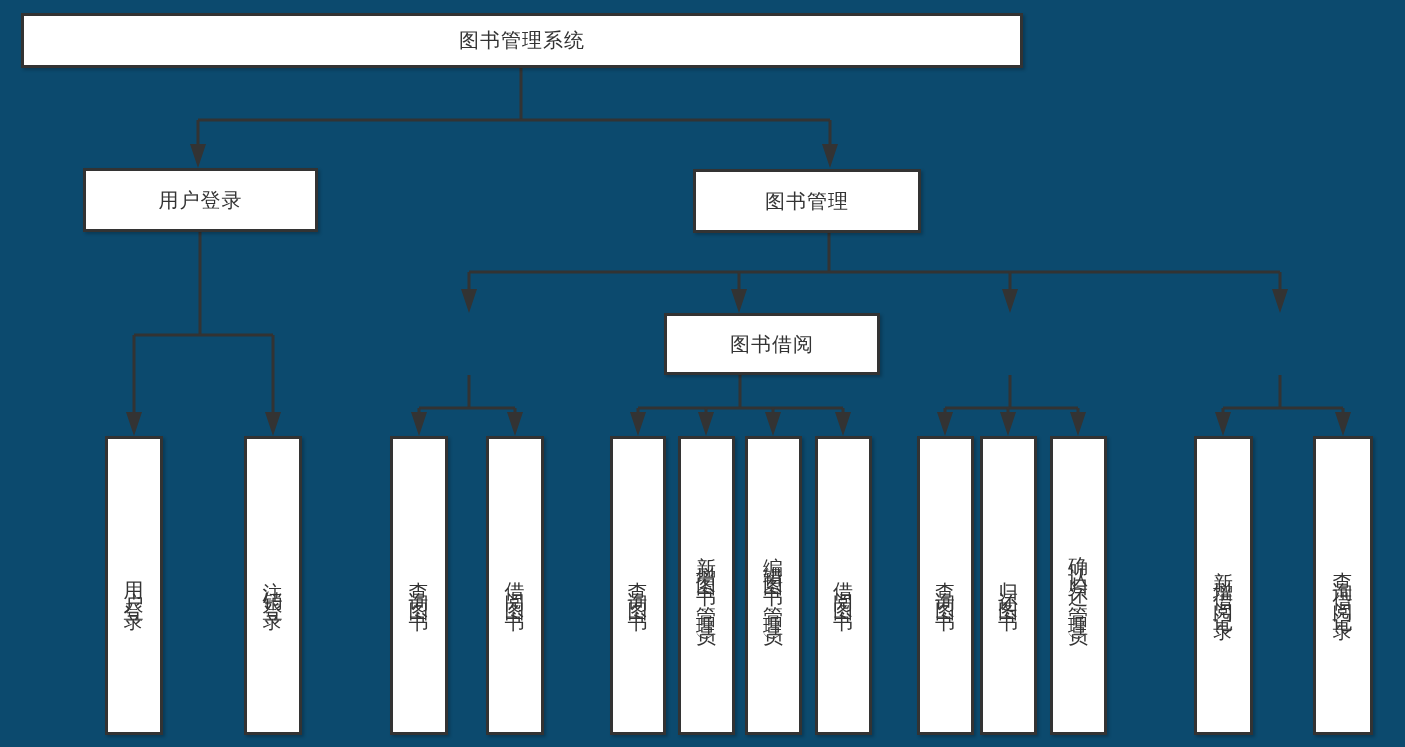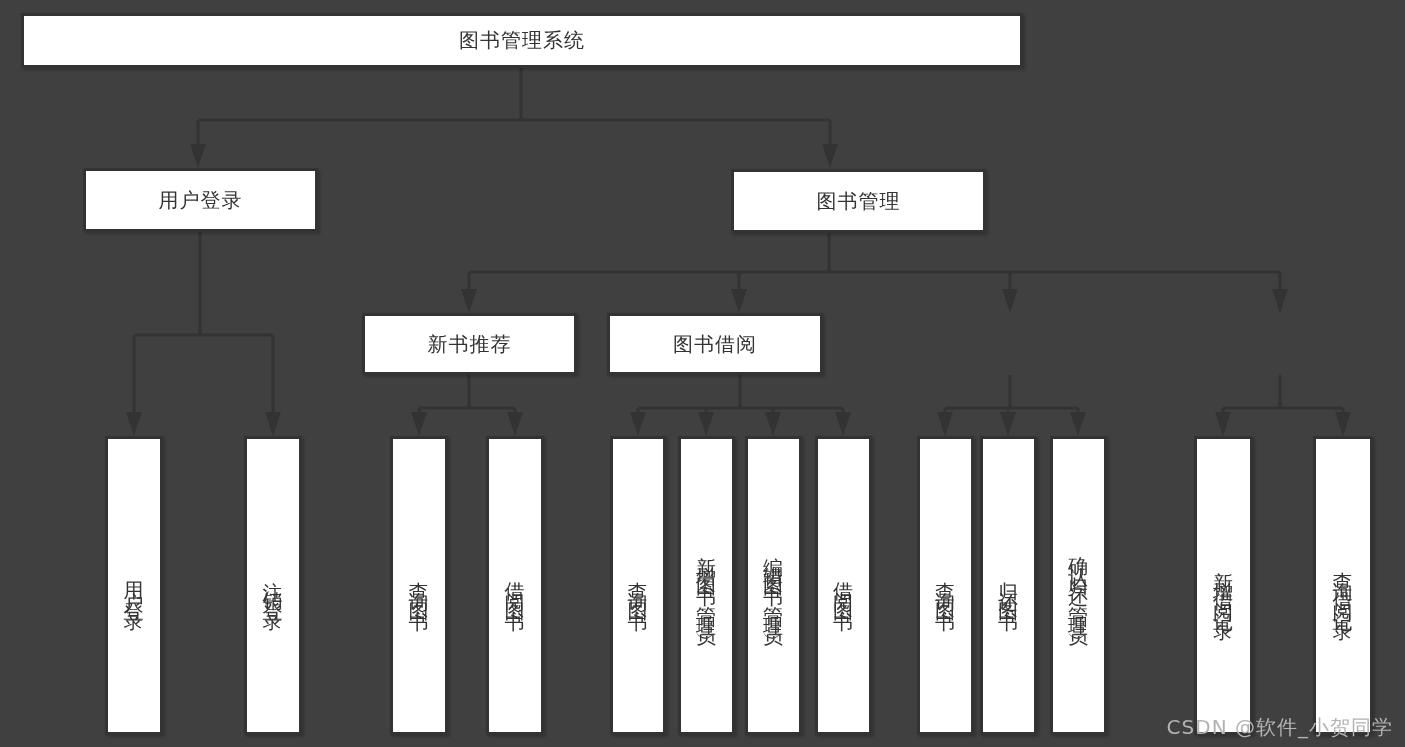--- a/index.html
+++ b/index.html
@@ -1,20 +1,20 @@
 <!DOCTYPE html>
 <html><head>
 <meta charset="utf-8">
 <style>
   html, body { margin: 0; padding: 0; background: #ffffff; }
   #stage {
     position: relative;
     width: 1405px;
     height: 747px;
-    background: #404040;
+    background: #0c4a6e;
     font-family: "DejaVu Sans", "Liberation Sans", sans-serif;
     overflow: hidden;
   }
   #connectors {
     position: absolute;
     left: 0; top: 0;
     width: 1405px; height: 747px;
   }
   .node {
     position: absolute;
@@ -113,24 +113,23 @@
       <polygon points="1000,412 1016,412 1008,436"></polygon>
       <polygon points="1070,412 1086,412 1078,436"></polygon>
       <polygon points="1215,412 1231,412 1223,436"></polygon>
       <polygon points="1335,412 1351,412 1343,436"></polygon>
     </g>
   </svg>
 
   <div class="node h" style="left:21px; top:13px; width:1002px; height:55px">图书管理系统</div>
 
   <div class="node h" style="left:83px; top:168px; width:235px; height:64px">用户登录</div>
-  <div class="node h" style="left:731px; top:169px; width:255px; height:64px">图书管理</div>
+  <div class="node h" style="left:693px; top:169px; width:228px; height:64px">图书管理</div>
 
-  <div class="node h" style="left:362px; top:313px; width:215px; height:62px">新书推荐</div>
-  <div class="node h" style="left:607px; top:313px; width:216px; height:62px">图书借阅</div>
+  <div class="node h" style="left:664px; top:313px; width:216px; height:62px">图书借阅</div>
 
   <div class="node v" style="left:105px; top:436px; width:58px; height:299px">
     <span class="vtext">用户登录</span>
   </div>
   <div class="node v" style="left:244px; top:436px; width:58px; height:299px">
     <span class="vtext">注销登录</span>
   </div>
 
   <div class="node v" style="left:390px; top:436px; width:58px; height:299px">
     <span class="vtext">查询图书</span>
@@ -162,15 +161,14 @@
     <span class="vtext">确认归还（管理员）</span>
   </div>
 
   <div class="node v" style="left:1194px; top:436px; width:59px; height:299px">
     <span class="vtext">新增借阅记录</span>
   </div>
   <div class="node v" style="left:1313px; top:436px; width:60px; height:299px">
     <span class="vtext">查询借阅记录</span>
   </div>
 
-  <div id="watermark">CSDN @软件_小贺同学</div>
 
 </div>
 
 </body></html>

